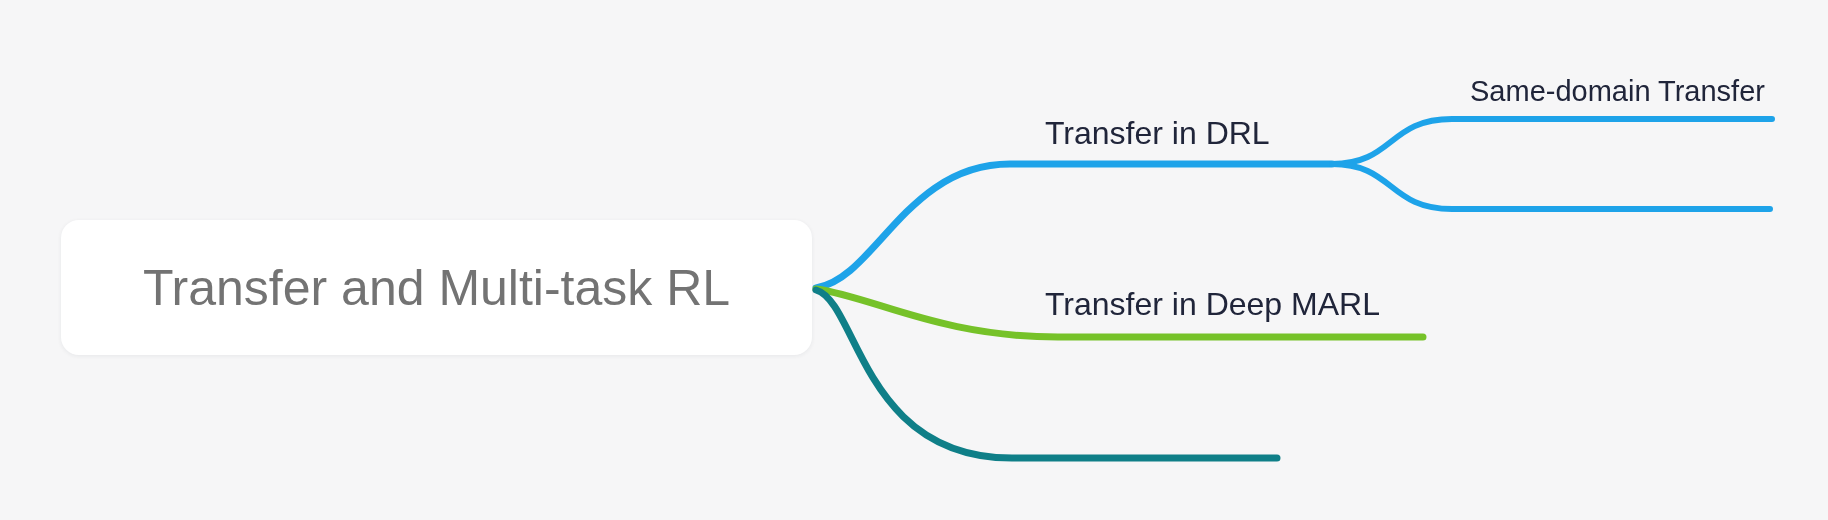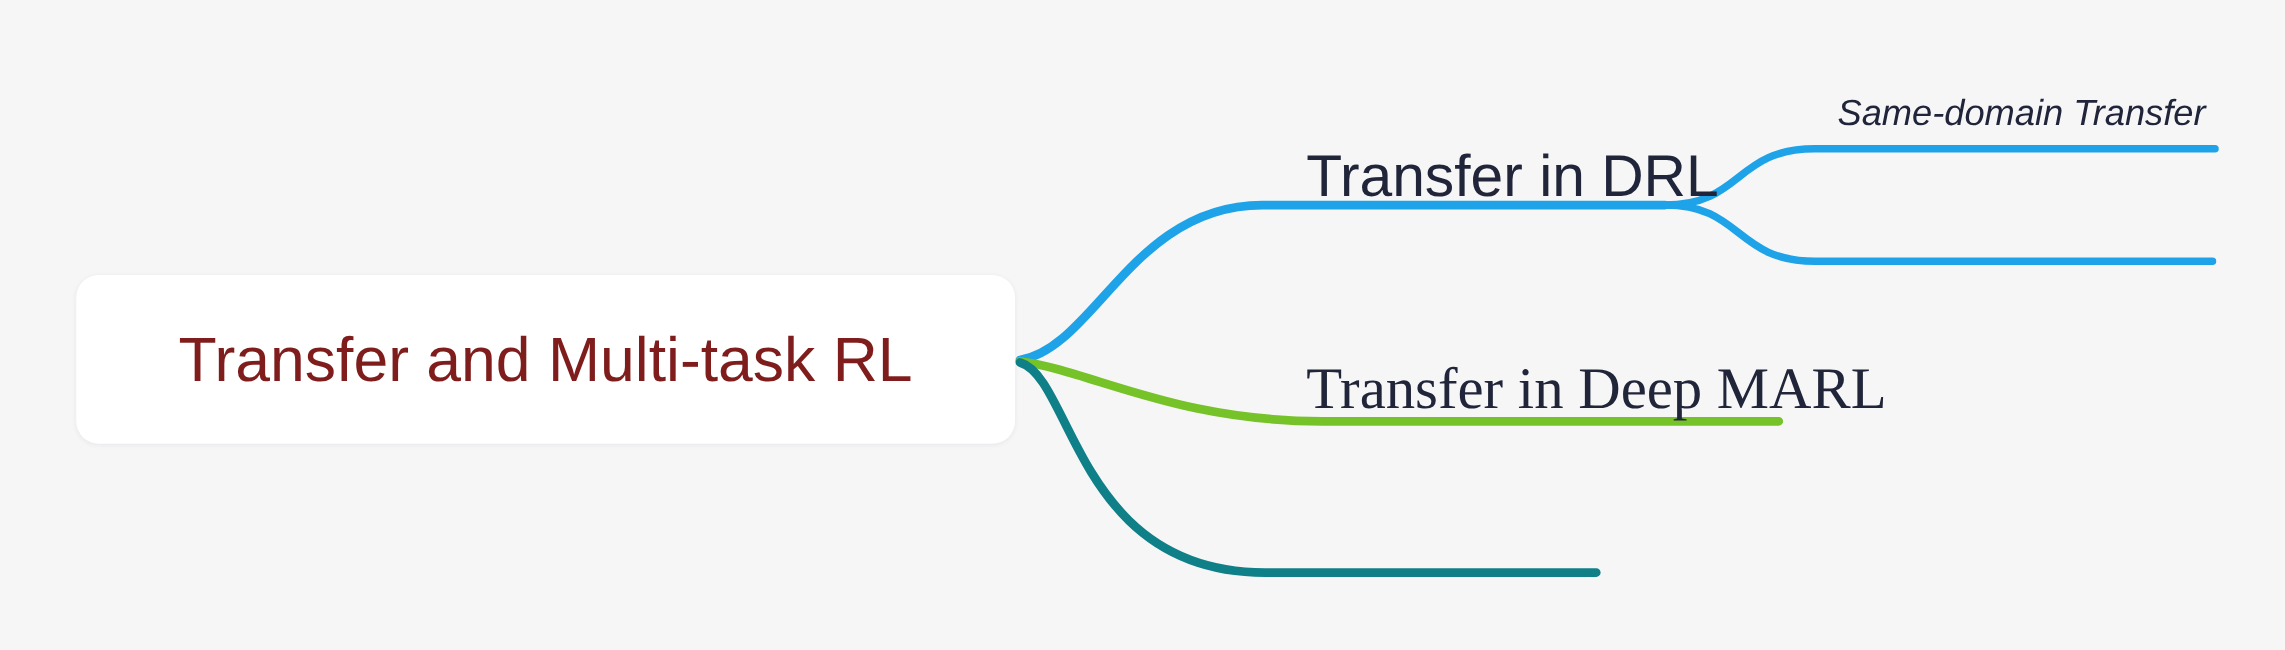--- a/index.html
+++ b/index.html
@@ -33,37 +33,37 @@
     top: 220px;
     width: 751px;
     height: 135px;
     background: #ffffff;
     border-radius: 18px;
     box-shadow: 0 1px 4px rgba(30, 40, 60, 0.07);
     display: flex;
     align-items: center;
     justify-content: center;
     font-size: 50px;
-    color: #7f1d1d;
+    color: #737373;
     white-space: nowrap;
     cursor: default;
   }
   .node-label {
     position: absolute;
     white-space: nowrap;
     color: #20253a;
     line-height: 1;
     cursor: default;
   }
-  .branch-label { font-size: 47px; }
-  .leaf-label   { font-size: 29px; font-style: italic; }
+  .branch-label { font-size: 32px; }
+  .leaf-label   { font-size: 29px; }
   .l-drl   { left: 1045px; top: 117px; }
   .l-same  { left: 1470px; top: 77px;  }
   .l-cross { left: 1470px; top: 167px; }
-  .l-marl  { left: 1045px; top: 288px; font-family: Liberation Serif, serif; }
+  .l-marl  { left: 1045px; top: 288px; }
   .l-multi { left: 1043px; top: 410px; }
 </style>
 </head>
 <body>
 
 <div class="canvas">
 
   <svg class="edges" viewBox="0 0 1828 520" xmlns="http://www.w3.org/2000/svg">
     <path stroke-width="7" d="M 816 288 C 876 278 906 164 1010 164 L 1332 164" stroke="#1ea3e9"></path>
     <path stroke-width="6" d="M 1332 164 C 1394 164 1388 119 1452 119 L 1772 119" stroke="#1ea3e9"></path>

